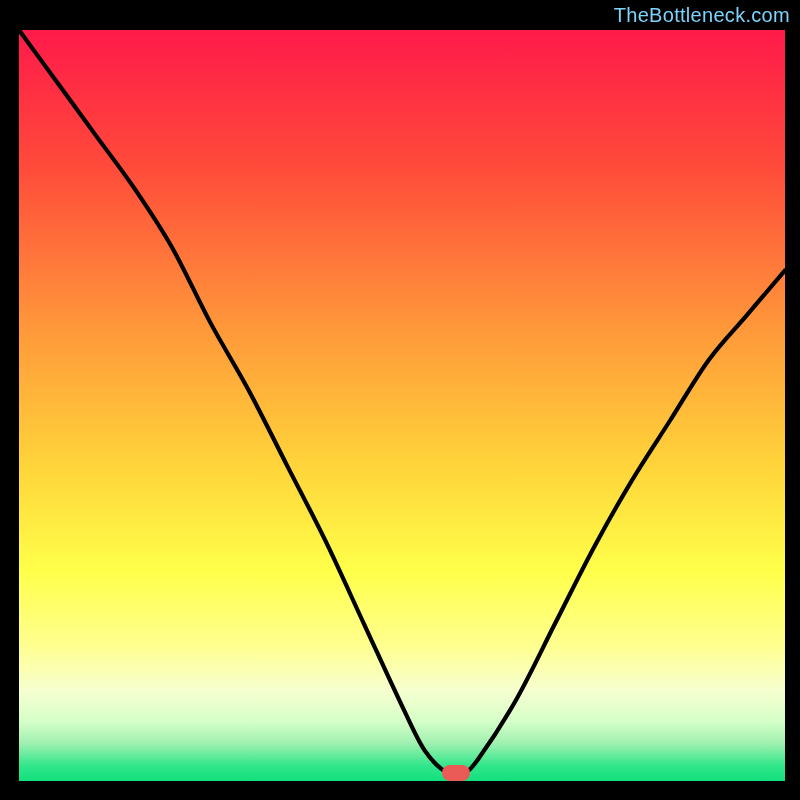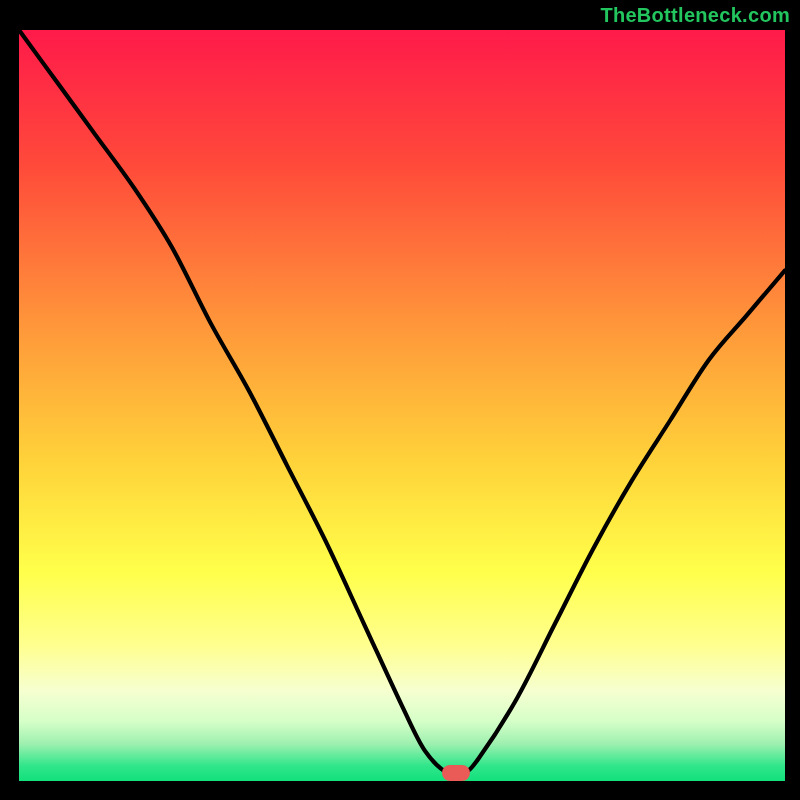--- a/index.html
+++ b/index.html
@@ -8,23 +8,23 @@
     width: 800px;
     height: 800px;
     background: #000;
     font-family: Arial, Helvetica, sans-serif;
     position: relative;
   }
   .watermark {
     position: absolute;
     top: 4px;
     right: 10px;
-    color: #22c55e;
+    color: #7dd3fc;
     font-size: 20px;
-    font-weight: 700;
+    font-weight: 400;
     letter-spacing: 0.3px;
     z-index: 10;
   }
   .plot-frame {
     position: absolute;
     left: 15px;
     top: 30px;
     width: 770px;
     height: 755px;
     border-left: 4px solid #000;

